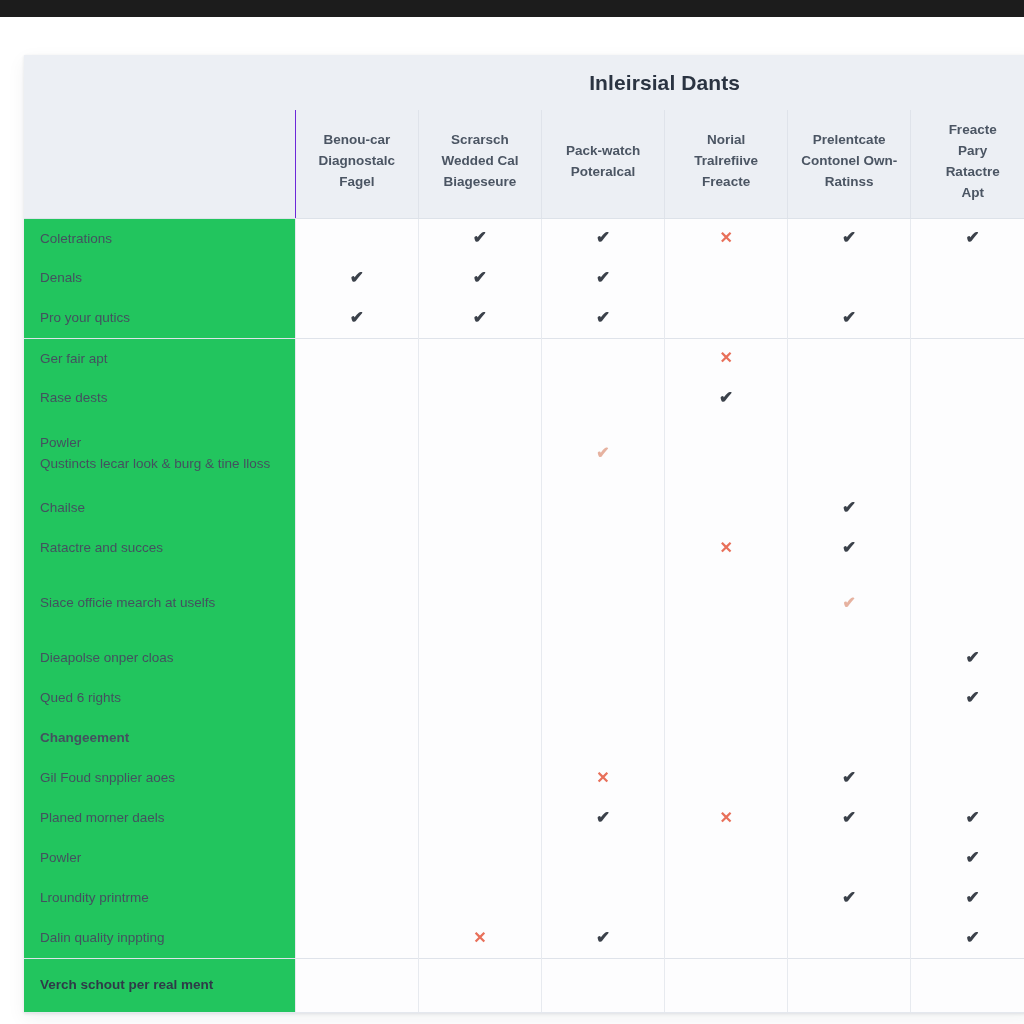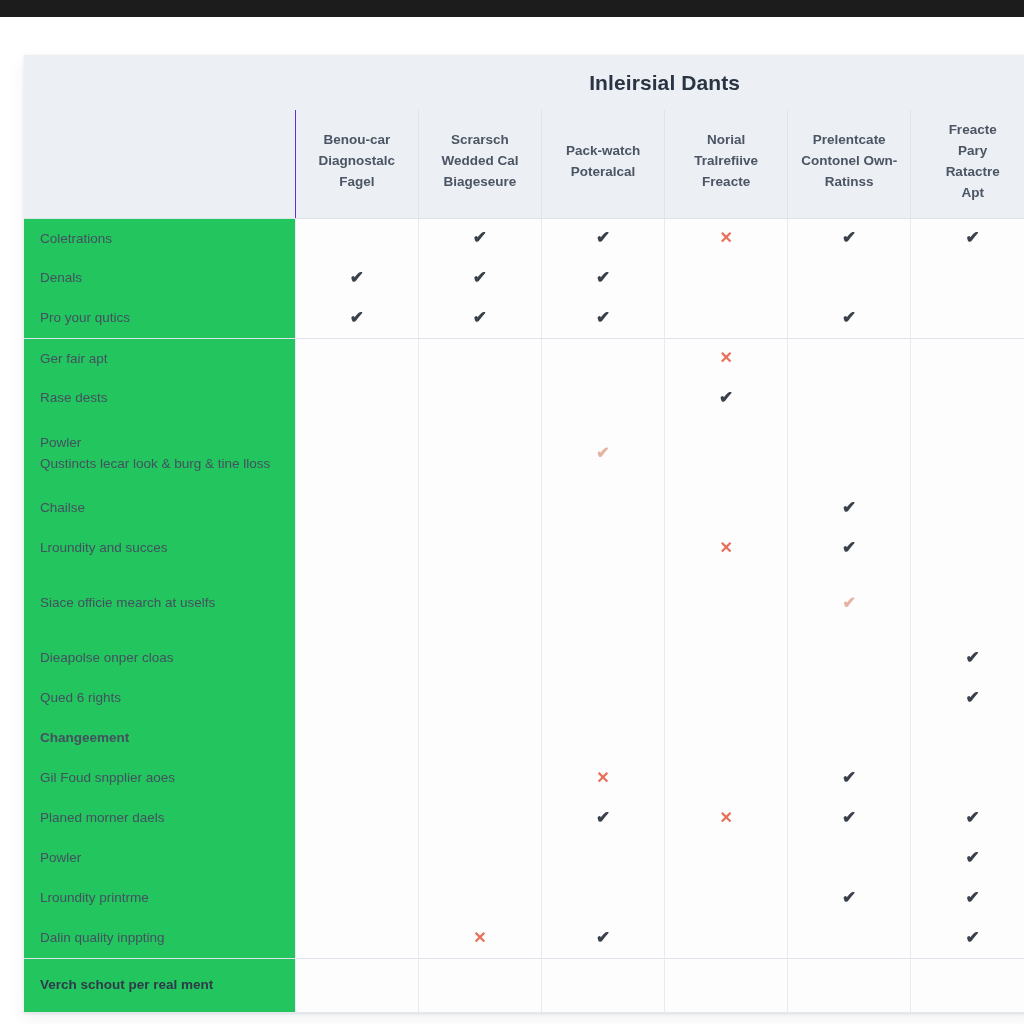--- a/index.html
+++ b/index.html
@@ -277,21 +277,21 @@
             </td>
             <td class="cell"></td>
             <td class="cell"></td>
             <td class="cell"></td>
             <td class="cell"></td>
             <td class="cell"><span class="mk mk-check">✔</span></td>
             <td class="cell"></td>
           </tr>
           <tr class="data-row">
             <td class="rowlabel">
-              <span style="display: block;">Lroundity and succes</span>
+              <span style="display: block;">Ratactre and succes</span>
             </td>
             <td class="cell"></td>
             <td class="cell"></td>
             <td class="cell"></td>
             <td class="cell"><span class="mk mk-cross">✕</span></td>
             <td class="cell"><span class="mk mk-check">✔</span></td>
             <td class="cell"></td>
           </tr>
           <tr class="data-row tall">
             <td class="rowlabel">

